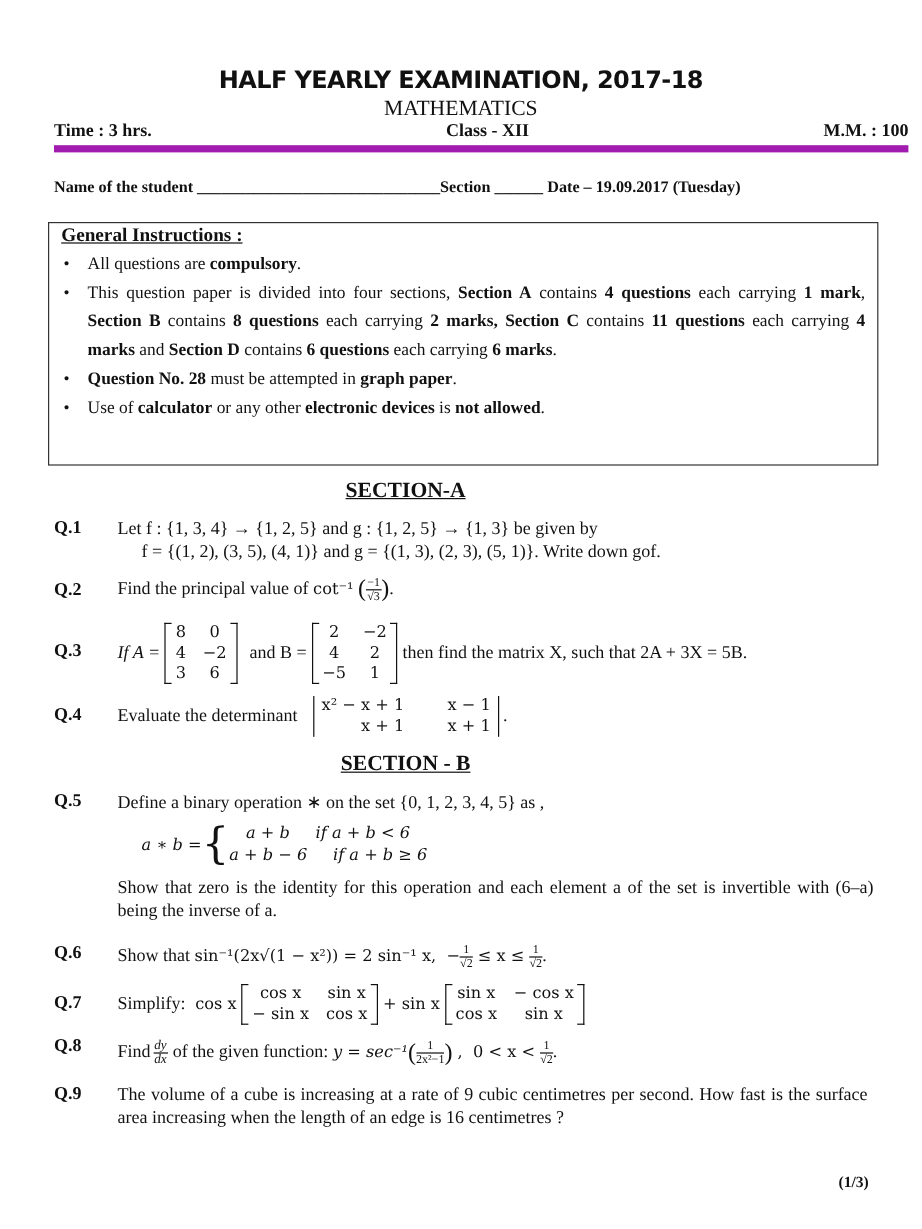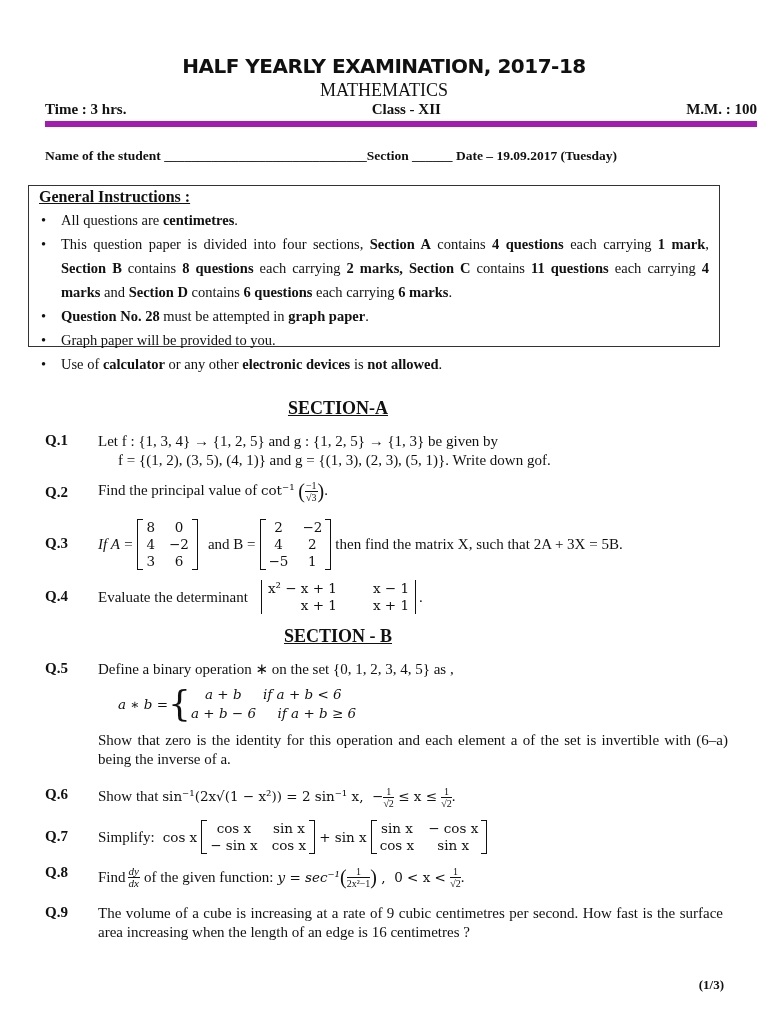--- a/index.html
+++ b/index.html
@@ -6,21 +6,21 @@
   body { width:768px; height:1024px; position:relative; overflow:hidden;
          font-family:"Liberation Serif", serif; color:#111; font-size:15px; }
   .abs { position:absolute; }
   .title { left:0; width:768px; top:54px; text-align:center;
            font-family:"DejaVu Sans", sans-serif; font-weight:bold; font-size:20px; letter-spacing:-0.5px; }
   .subject { left:0; width:768px; top:80px; text-align:center; font-size:18px; }
   .meta-row { left:45px; width:712px; top:101px; height:20px; font-weight:bold; font-size:15px;
               border-bottom:6px solid #a21caf; display:flex; justify-content:space-between; }
   .meta-row span { display:inline-block; }
   .student-row { left:45px; top:148px; font-weight:bold; font-size:13.5px; white-space:pre; }
-  .instructions { left:28px; top:185px; width:692px; height:162px; border:1.5px solid #333; box-sizing:border-box; padding:0 10px 0 10px; }
+  .instructions { left:40px; top:185px; width:692px; height:203px; border:1.5px solid #333; box-sizing:border-box; padding:0 10px 0 10px; }
   .inst-head { font-weight:bold; font-size:16px; text-decoration:underline; margin-top:2px; }
   .inst-list { margin:2px 0 0 0; padding:0; list-style:none; }
   .inst-list li { position:relative; padding-left:22px; line-height:24px; font-size:14.5px; text-align:justify; }
   .inst-list li::before { content:"\2022"; position:absolute; left:2px; top:0; }
   b { font-weight:bold; }
   .section-head { left:0; width:676px; text-align:center; font-weight:bold; font-size:18px; text-decoration:underline; }
   .qnum { left:45px; font-weight:bold; font-size:15px; }
   .qtext { left:98px; font-size:15px; line-height:19px; }
   .math { font-family:"DejaVu Serif", serif; font-size:13.5px; }
   .it { font-style:italic; }
@@ -44,24 +44,23 @@
 <div class="abs meta-row">
   <span>Time : 3 hrs.</span>
   <span>Class - XII</span>
   <span>M.M. : 100</span>
 </div>
 <div class="abs student-row">Name of the student ______________________________Section ______ Date – 19.09.2017 (Tuesday)</div>
 
 <div class="abs instructions">
   <div class="inst-head">General Instructions :</div>
   <ul class="inst-list" id="inst-list">
-      <li><span>All questions are </span><b>centimetres</b><span>.</span></li>
+      <li><span>All questions are </span><b>compulsory</b><span>.</span></li>
       <li><span>This question paper is divided into four sections, </span><b>Section A</b><span> contains </span><b>4 questions</b><span> each carrying </span><b>1 mark</b><span>, </span><b>Section B</b><span> contains </span><b>8 questions</b><span> each carrying </span><b>2 marks, Section C</b><span> contains </span><b>11 questions</b><span> each carrying </span><b>4 marks</b><span> and </span><b>Section D</b><span> contains </span><b>6 questions</b><span> each carrying </span><b>6 marks</b><span>.</span></li>
       <li><span></span><b>Question No. 28</b><span> must be attempted in </span><b>graph paper</b><span>.</span></li>
-      <li><span>Graph paper will be provided to you.</span></li>
       <li><span>Use of </span><b>calculator</b><span> or any other </span><b>electronic devices</b><span> is </span><b>not allowed</b><span>.</span></li>
     </ul>
 </div>
 
 <div class="abs section-head" style="top:398px;">SECTION-A</div>
 
 <div class="abs qnum" style="top:432px;">Q.1</div>
 <div class="abs qtext" style="top:432px;">
   <div>Let f : {1, 3, 4} → {1, 2, 5} and g : {1, 2, 5} → {1, 3} be given by</div>
   <div style="padding-left:20px;">f = {(1, 2), (3, 5), (4, 1)} and g = {(1, 3), (2, 3), (5, 1)}. Write down gof.</div>

